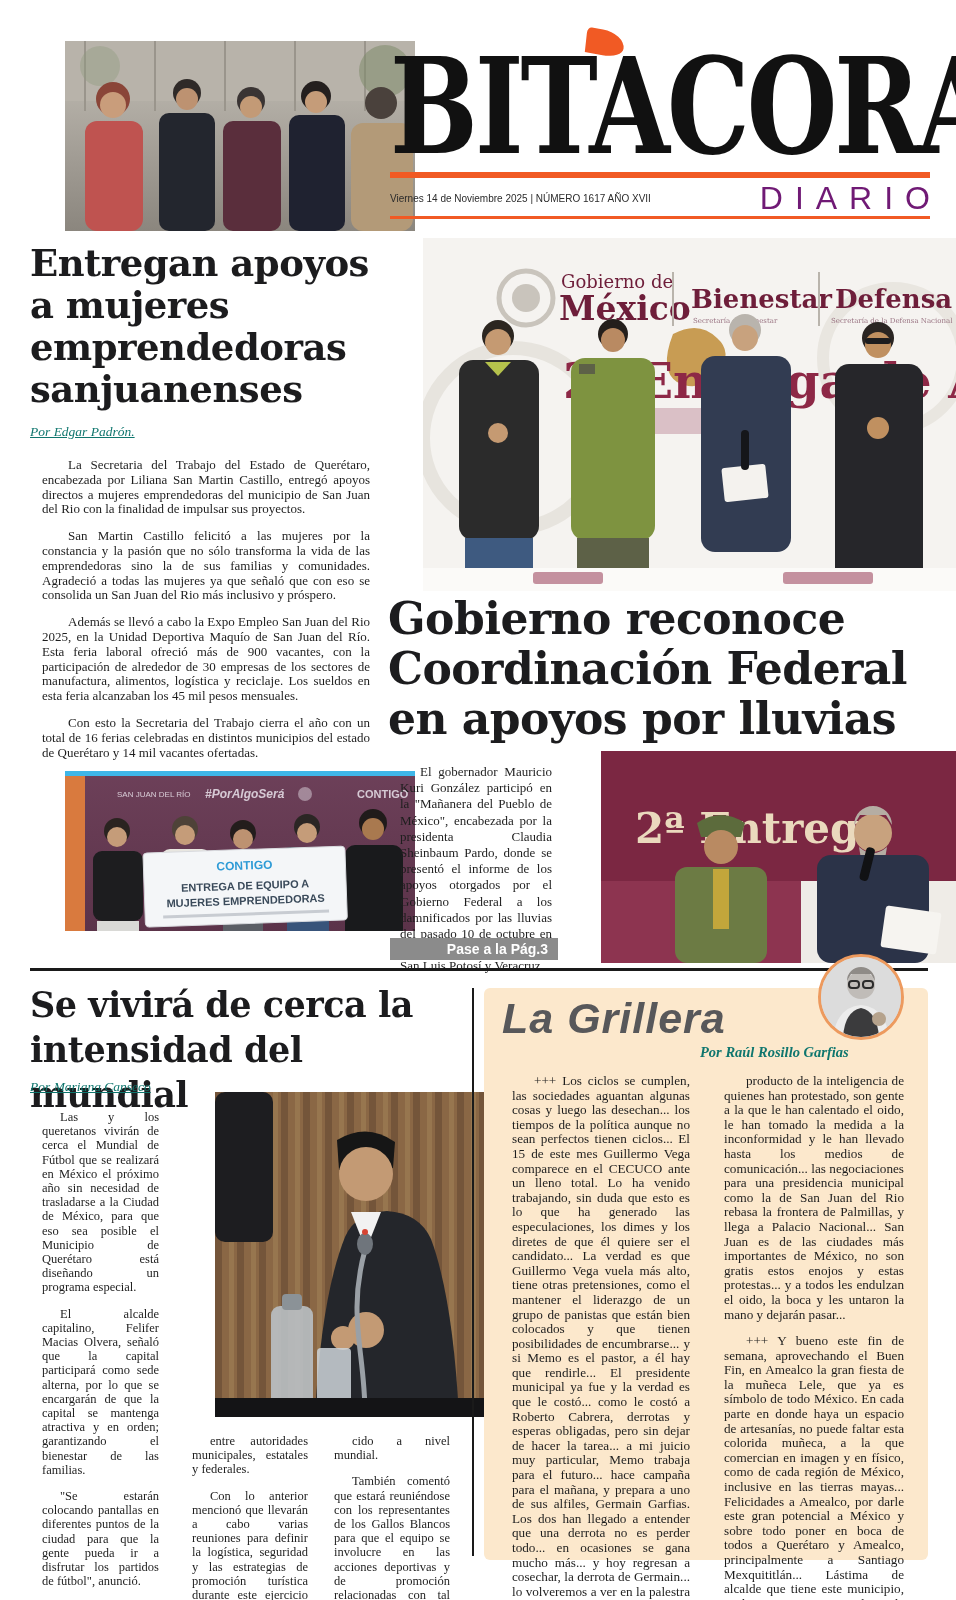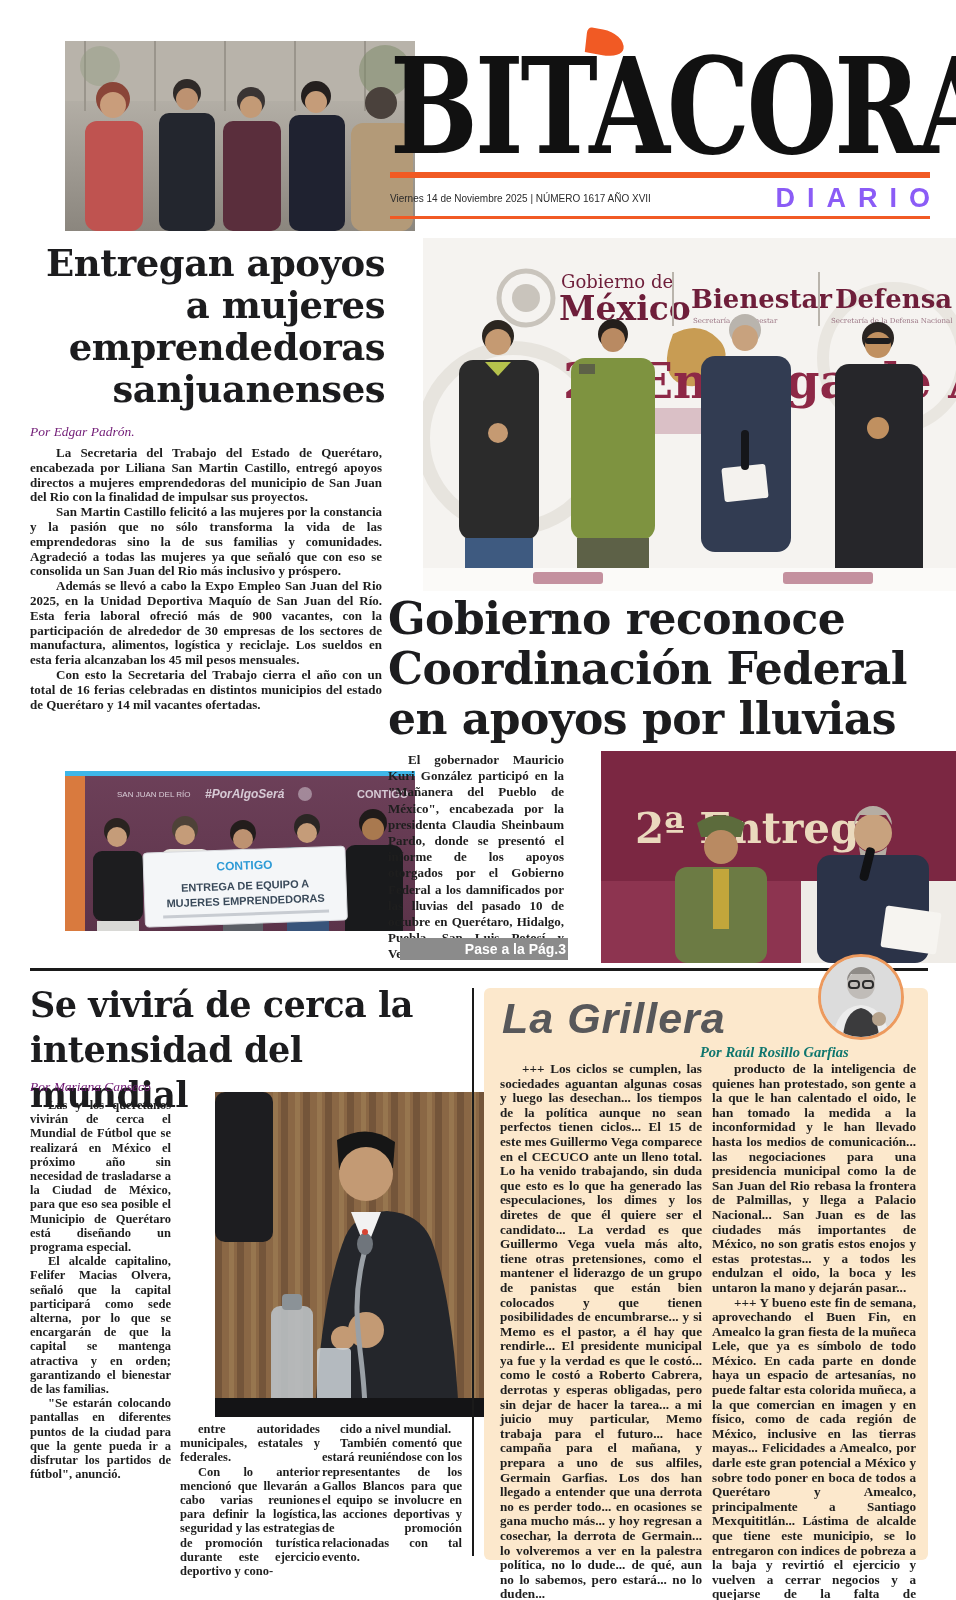--- a/index.html
+++ b/index.html
@@ -12,43 +12,43 @@
   .masthead{left:390px;top:30px;width:540px;height:140px;}
   .masthead h1{margin:0;font-family:"DejaVu Serif",serif;font-weight:700;color:#111111;
                font-size:104px;line-height:120px;letter-spacing:-3px;white-space:nowrap;
                transform:scaleY(1.28);transform-origin:left top;position:relative;}
   .masthead .accent{position:absolute;left:196px;top:0px;width:38px;height:20px;background:#f15a24;
                border-radius:20% 100% 90% 0 / 40% 100% 70% 0;transform:rotate(8deg);}
   .rule1{left:390px;top:172px;width:540px;height:6px;background:#f15a24;}
   .dateline-row{left:390px;top:182px;width:540px;height:32px;display:flex;align-items:center;
                justify-content:space-between;font-family:"Liberation Sans",sans-serif;}
   .dateline{font-size:10px;color:#2b2b2b;}
-  .diario{font-size:27px;font-weight:700;color:#8b5cf6;letter-spacing:12px;margin-right:-12px;}
+  .diario{font-size:32px;font-weight:400;color:#701a75;letter-spacing:12px;margin-right:-12px;}
   .rule2{left:390px;top:216px;width:540px;height:3px;background:#f15a24;}
   
   h2{margin:0;font-family:"DejaVu Serif",serif;font-weight:700;color:#1c1c1e;letter-spacing:-0.5px;}
-  .hl-1{left:30px;top:242px;width:355px;font-size:37px;line-height:42px;text-align:right;}
+  .hl-1{left:30px;top:242px;width:355px;font-size:37px;line-height:42px;}
   .hl-2{left:388px;top:594px;width:544px;font-size:44px;line-height:50px;}
   .hl-3{left:30px;top:982px;width:442px;font-size:35px;line-height:45px;}
-  .byline{font-style:italic;font-size:13.5px;color:#701a75;
+  .byline{font-style:italic;font-size:13.5px;color:#0f766e;text-decoration:underline;
           font-family:"Liberation Serif",serif;}
   .by-1{left:30px;top:424px;}
   .by-3{left:30px;top:1079px;}
-  .body p{margin:0;text-indent:26px;text-align:justify;font-weight:bold;}
+  .body p{margin:12px;text-indent:26px;text-align:justify;}
   .body-1{left:30px;top:446px;width:352px;font-size:13px;line-height:14.8px;}
   .body-2{left:388px;top:752px;width:176px;font-size:13px;line-height:16.2px;}
   .body-2 p{text-indent:20px;}
   .colbody{font-size:12.5px;line-height:14.2px;}
   .colbody p{text-indent:18px;}
   .col-1{left:30px;top:1098px;width:141px;}
   .col-2{left:180px;top:1422px;width:140px;}
   .col-3{left:322px;top:1422px;width:140px;}
   .banner{left:390px;top:938px;width:168px;height:22px;background:#8b8b8b;display:flex;
-          align-items:center;justify-content:flex-end;padding-right:2px;box-sizing:border-box;
-          font-family:"Liberation Sans",sans-serif;font-weight:700;font-size:14px;color:#ffffff;margin-left:10px;}
+          align-items:center;justify-content:flex-end;padding-right:10px;box-sizing:border-box;
+          font-family:"Liberation Sans",sans-serif;font-weight:700;font-size:14px;color:#ffffff;}
   
   .photo-main{left:388px;top:232px;width:540px;height:353px;overflow:hidden;}
   .photo-ml{left:30px;top:765px;width:350px;height:160px;overflow:hidden;}
   .photo-sr{left:566px;top:745px;width:362px;height:212px;overflow:hidden;}
   .photo-mun{left:180px;top:1086px;width:282px;height:325px;overflow:hidden;}
   
   .rule-mid{left:30px;top:968px;width:898px;height:3px;background:#1a1a1a;}
   .vrule{left:472px;top:988px;width:2px;height:568px;background:#1a1a1a;}
   
   .gri-box{left:484px;top:988px;width:444px;height:572px;background:#fce8cc;border-radius:6px;}

